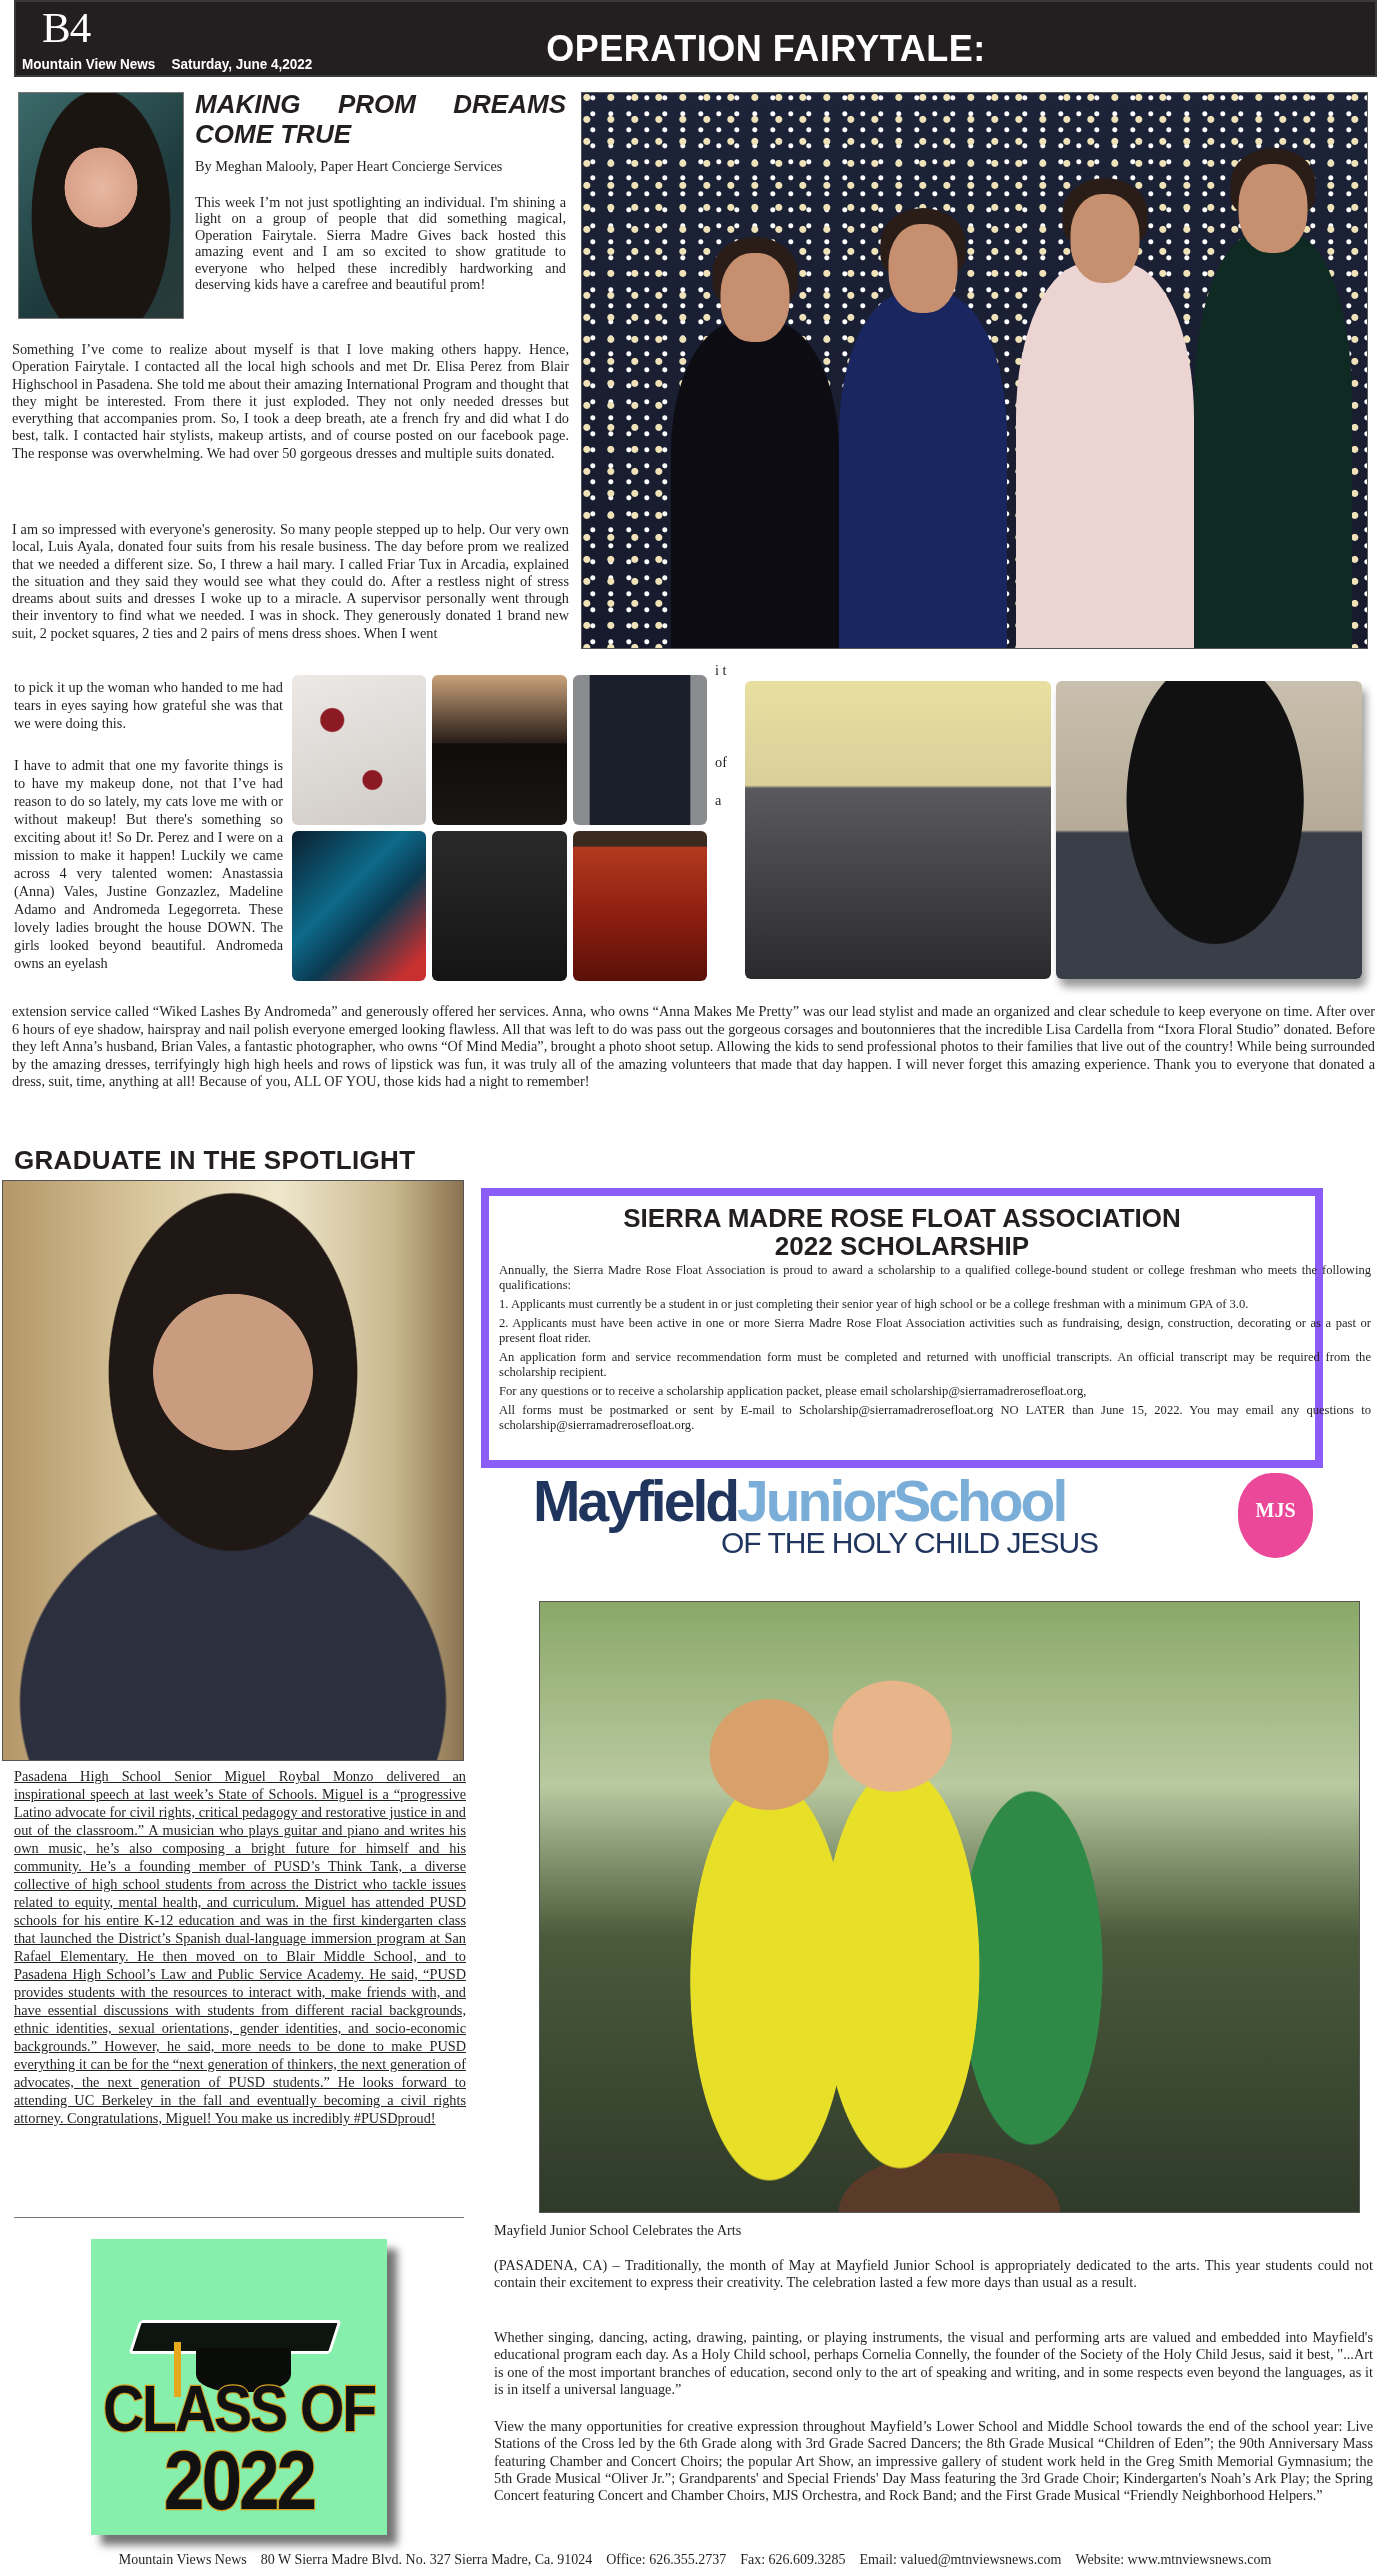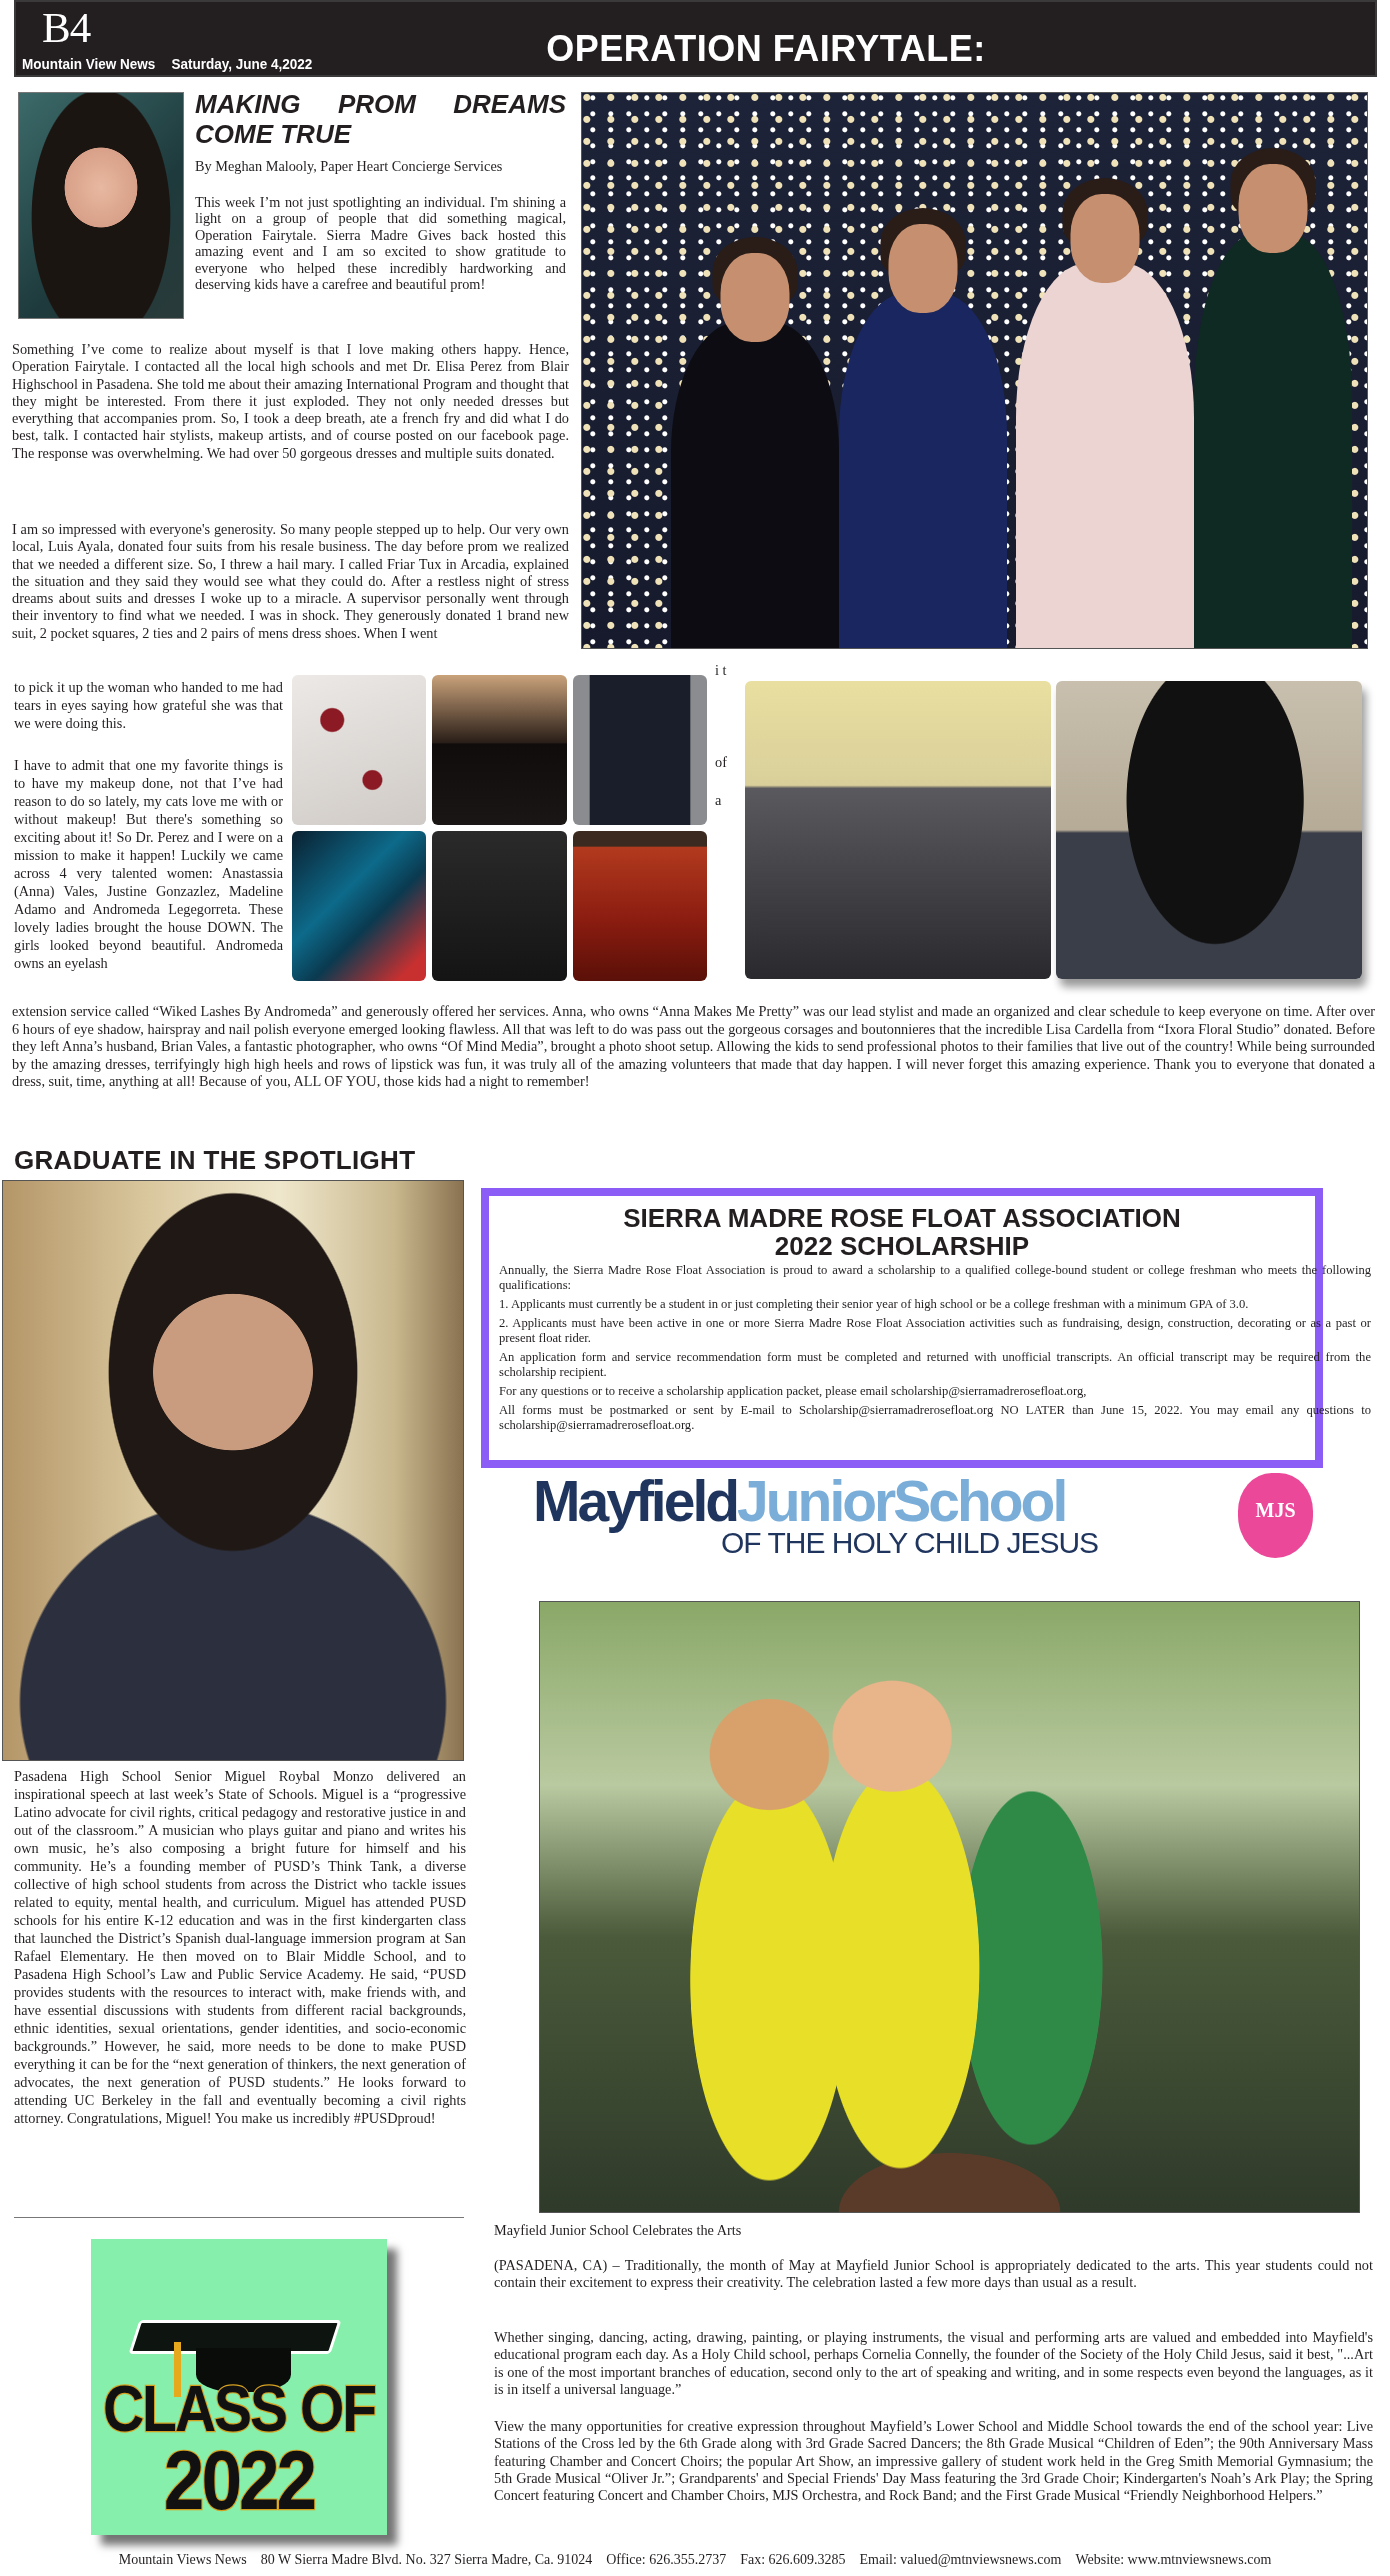--- a/index.html
+++ b/index.html
@@ -58,21 +58,21 @@
     background: radial-gradient(ellipse 30% 50% at 52% 40%, #111 0 96%, transparent 97%), linear-gradient(180deg, #c8bfae 0%, #b5ab96 50%, #3a3e48 51%, #3a3e48 100%); }
 
   
   .grad-heading { left: 14px; top: 1145px; font-family: "Liberation Sans", sans-serif; font-weight: bold; font-size: 26px; letter-spacing: 0.3px; }
   .grad-photo { left: 2px; top: 1180px; width: 462px; height: 581px; border: 1px solid #555;
     background:
       radial-gradient(ellipse 18% 14% at 50% 33%, #c99c80 0 96%, transparent 97%),
       radial-gradient(ellipse 28% 32% at 50% 33%, #201814 0 96%, transparent 97%),
       radial-gradient(ellipse 48% 36% at 50% 90%, #2c2f3e 0 96%, transparent 97%),
       linear-gradient(90deg, #b49668 0%, #d8c59b 30%, #efe7cc 60%, #c9b88e 85%, #8a7250 100%); }
-  .grad-text { left: 14px; top: 1767px; width: 452px; font-size: 14.3px; line-height: 18px; text-align: justify; }
+  .grad-text { left: 14px; top: 1767px; width: 452px; font-size: 14.3px; line-height: 18px; text-align: justify; text-decoration: underline; }
   .grad-rule { left: 14px; top: 2217px; width: 450px; height: 1px; background: #777; }
   .class-card { left: 91px; top: 2239px; width: 296px; height: 296px; background: #86efac; box-shadow: 10px 10px 8px rgba(0,0,0,0.55); }
   .class-text { left: 0; width: 296px; text-align: center; font-family: "Liberation Sans", sans-serif; font-weight: bold; color: #111;
     -webkit-text-stroke: 2px #d4a020; paint-order: stroke fill; }
   .class-line1 { top: 136px; font-size: 57px; letter-spacing: -2px; transform: scaleY(1.15); }
   .class-line2 { top: 199px; font-size: 73px; letter-spacing: -3px; transform: scaleY(1.15); }
   .cap-board { left: 43px; top: 81px; width: 202px; height: 34px; background: #0e1410; transform: skewX(-18deg); border: 3px solid #fff; border-radius: 4px; }
   .cap-base { left: 105px; top: 109px; width: 95px; height: 44px; background: #0a0c0a; border-radius: 0 0 40% 40%; }
   .tassel { left: 83px; top: 103px; width: 7px; height: 55px; background: #e6a81c; }
 

